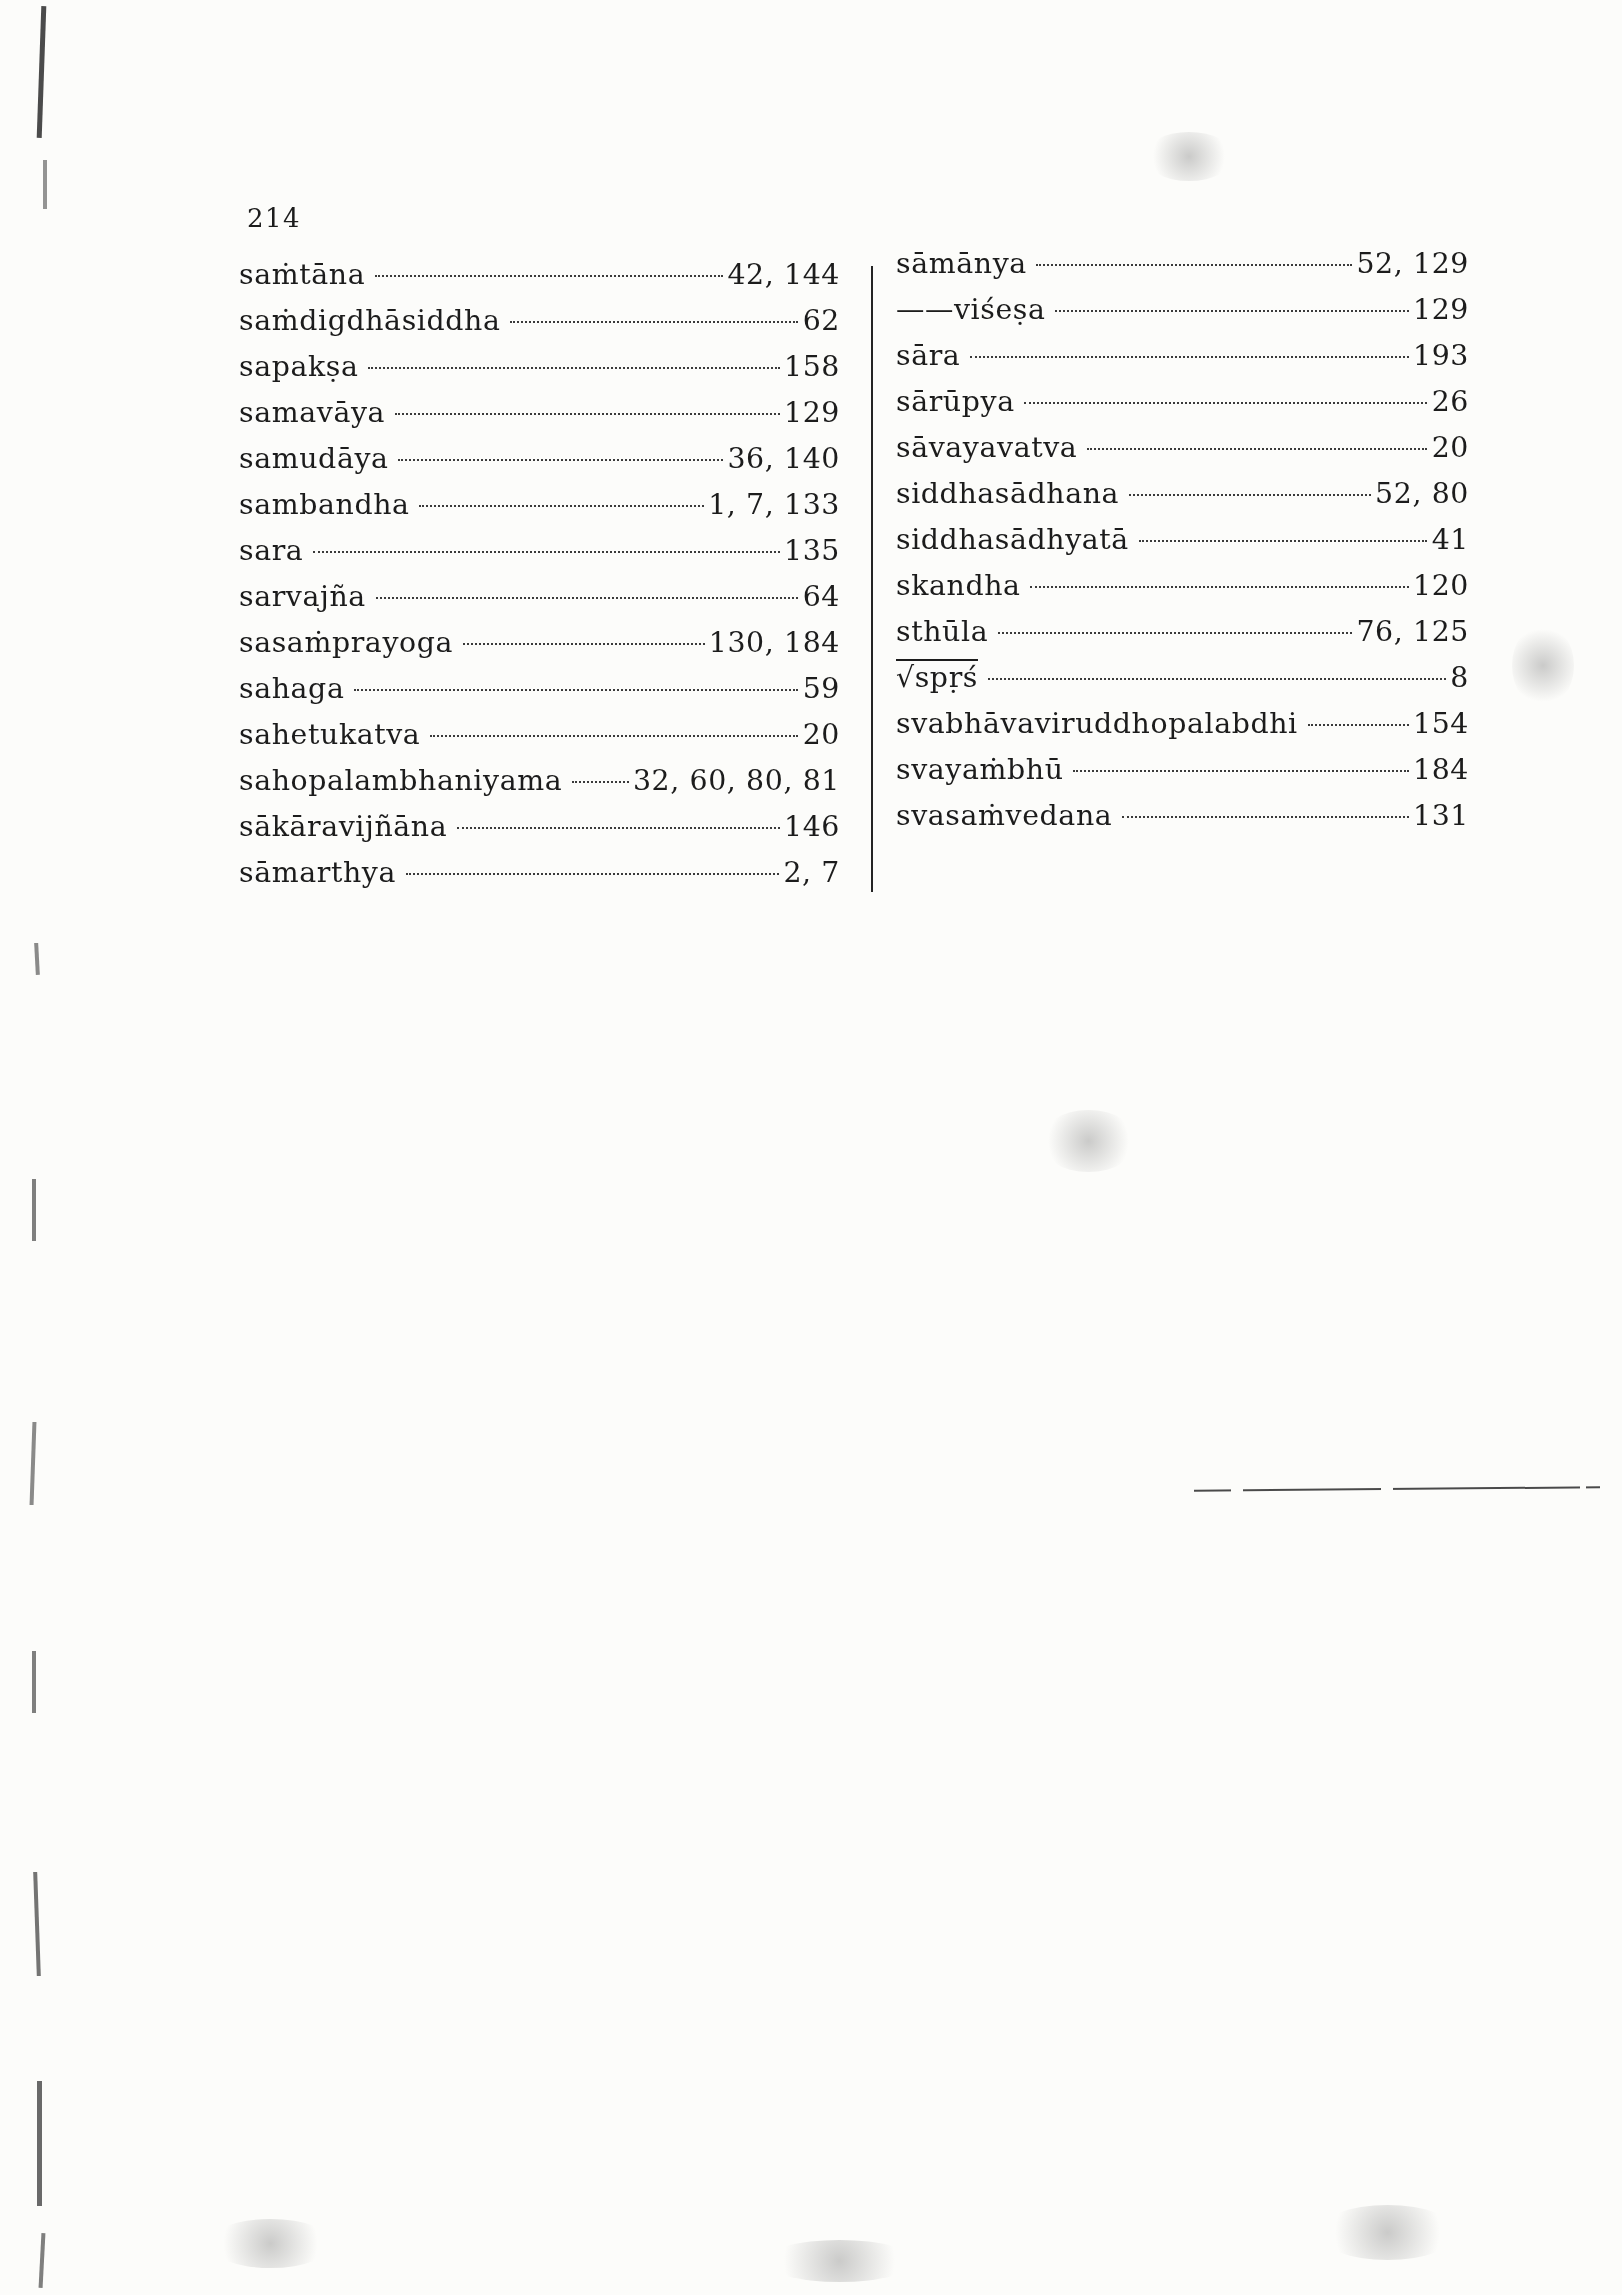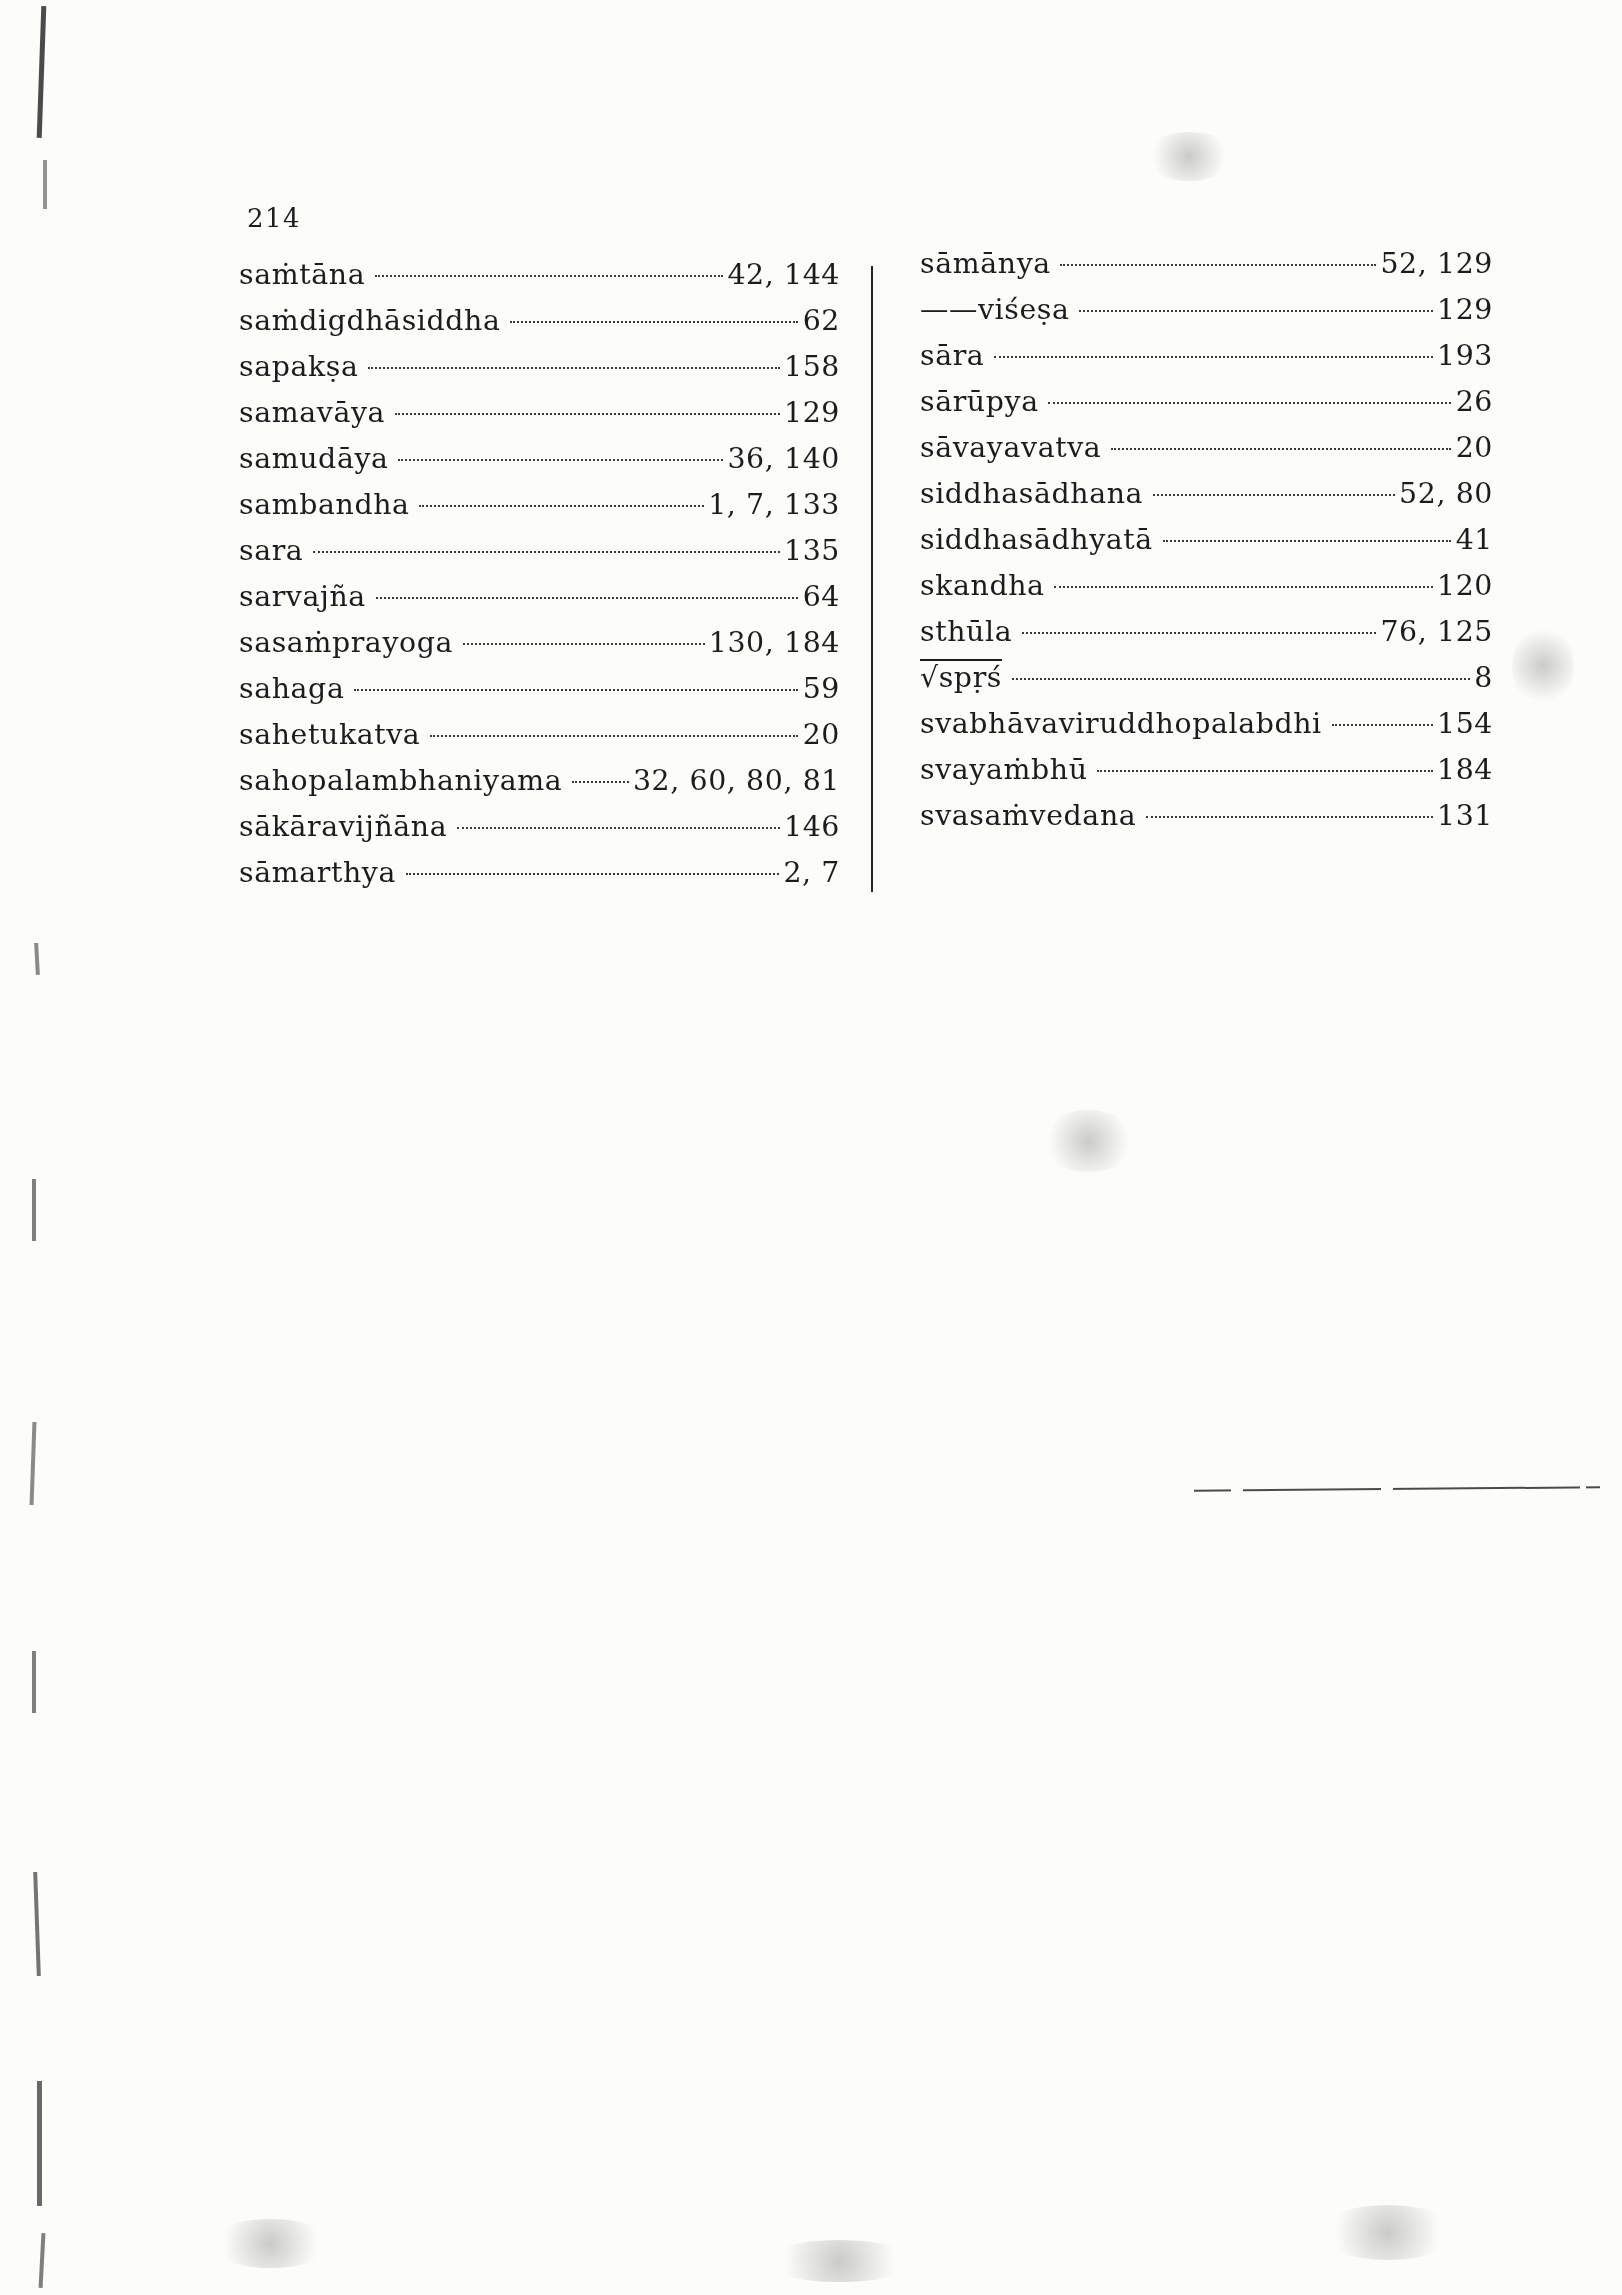--- a/index.html
+++ b/index.html
@@ -29,21 +29,20 @@
   }
   .col-left {
     left: 239px;
     top: 258px;
     width: 601px;
   }
   .col-right {
     left: 896px;
     top: 247px;
     width: 573px;
-    margin-left: 24px;
   }
   .row {
     display: flex;
     align-items: baseline;
     height: 46px;
     font-size: 28.4px;
     letter-spacing: 0.6px;
   }
   .term {
     white-space: pre;

